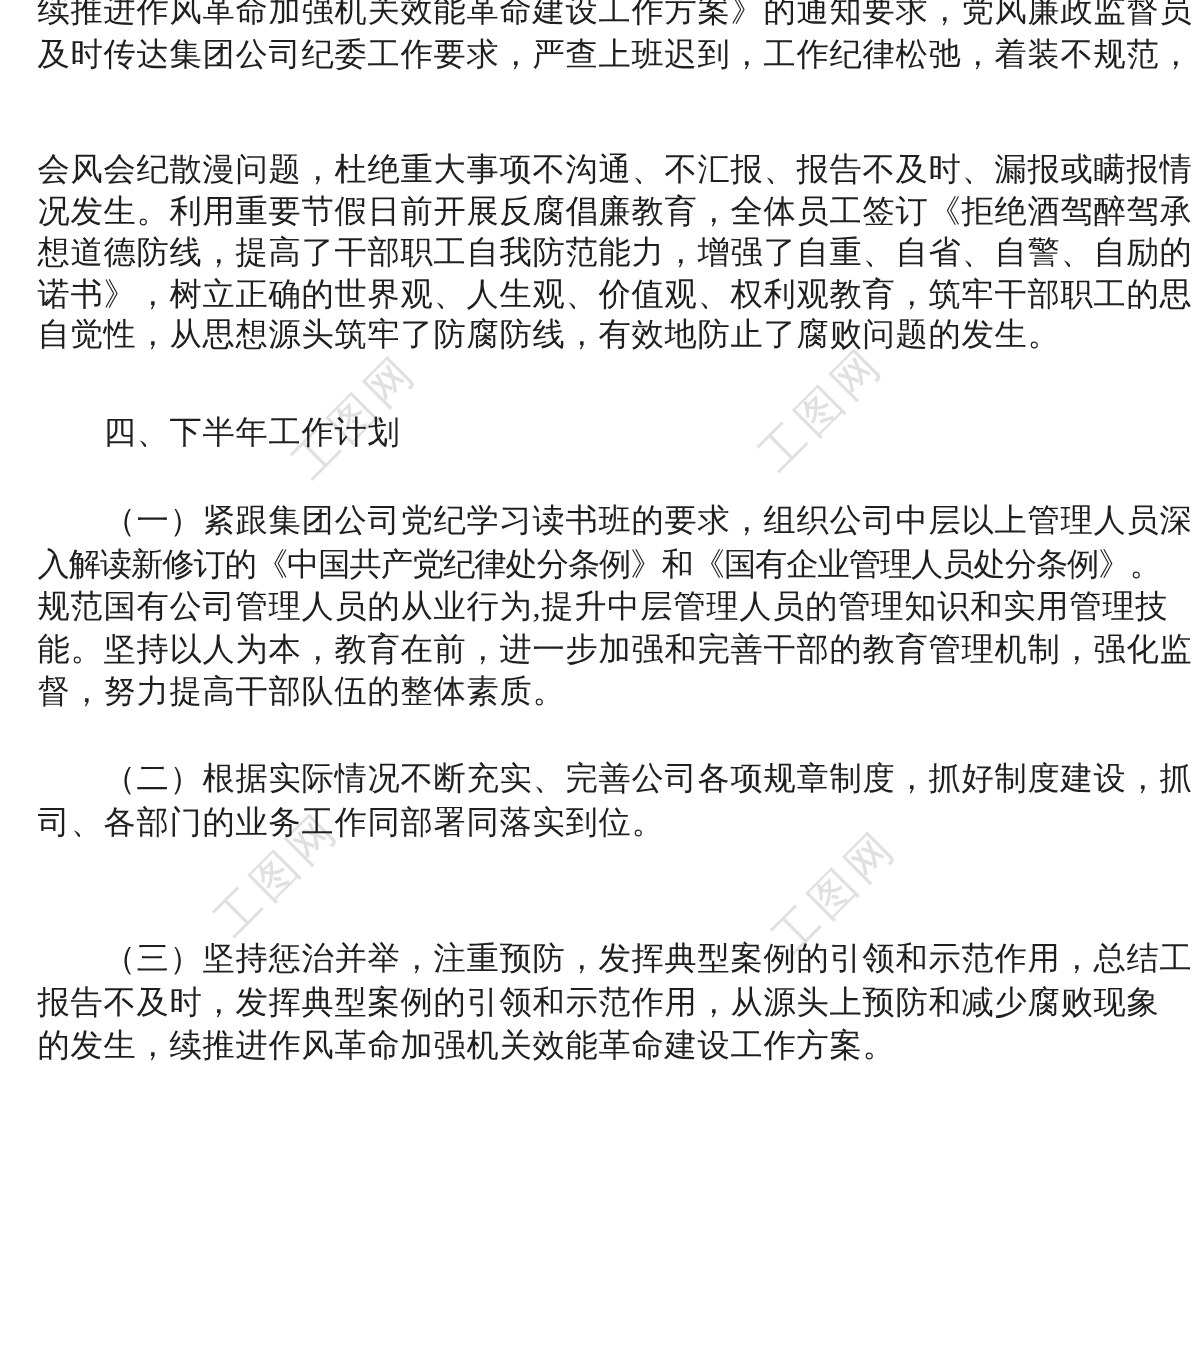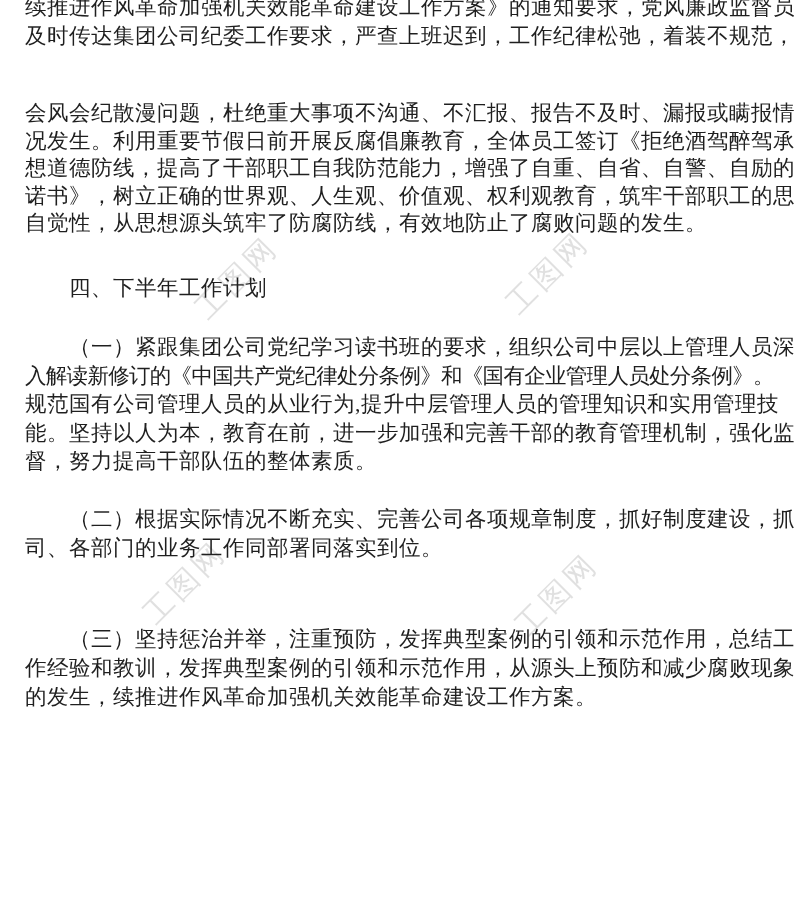--- a/index.html
+++ b/index.html
@@ -91,17 +91,17 @@
     <span class="line">督，努力提高干部队伍的整体素质。</span>
   </div>
 
   <div class="textblock lh285" style="top: 505px;">
     <span class="line indent">（二）根据实际情况不断充实、完善公司各项规章制度，抓好制度建设，抓</span>
     <span class="line">司、各部门的业务工作同部署同落实到位。</span>
   </div>
 
   <div class="textblock lh29" style="top: 625px;">
     <span class="line indent">（三）坚持惩治并举，注重预防，发挥典型案例的引领和示范作用，总结工</span>
-    <span class="line">作经验和教训，发挥典型案例的引领和示范作用，从源头上预防和减少腐败现象</span>
+    <span class="line">报告不及时，发挥典型案例的引领和示范作用，从源头上预防和减少腐败现象</span>
     <span class="line">的发生，续推进作风革命加强机关效能革命建设工作方案。</span>
   </div>
 
 </div>
 
 </body></html>

